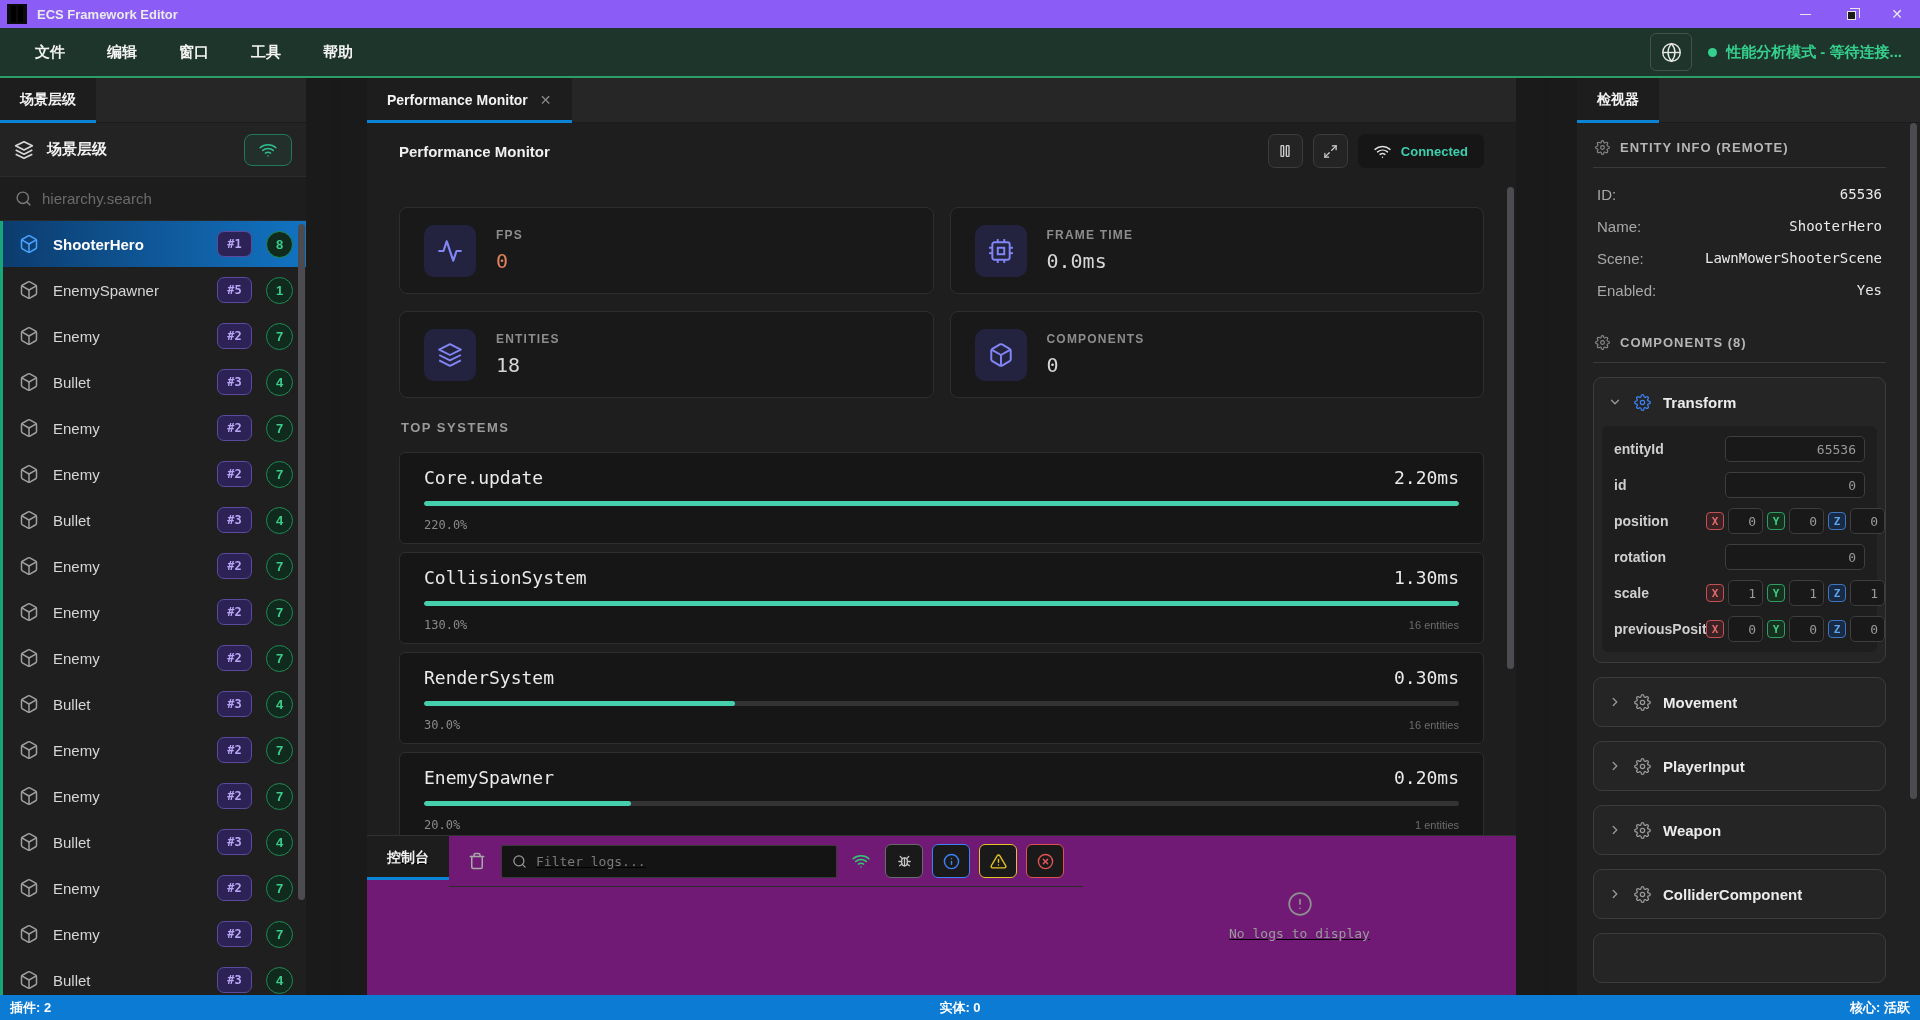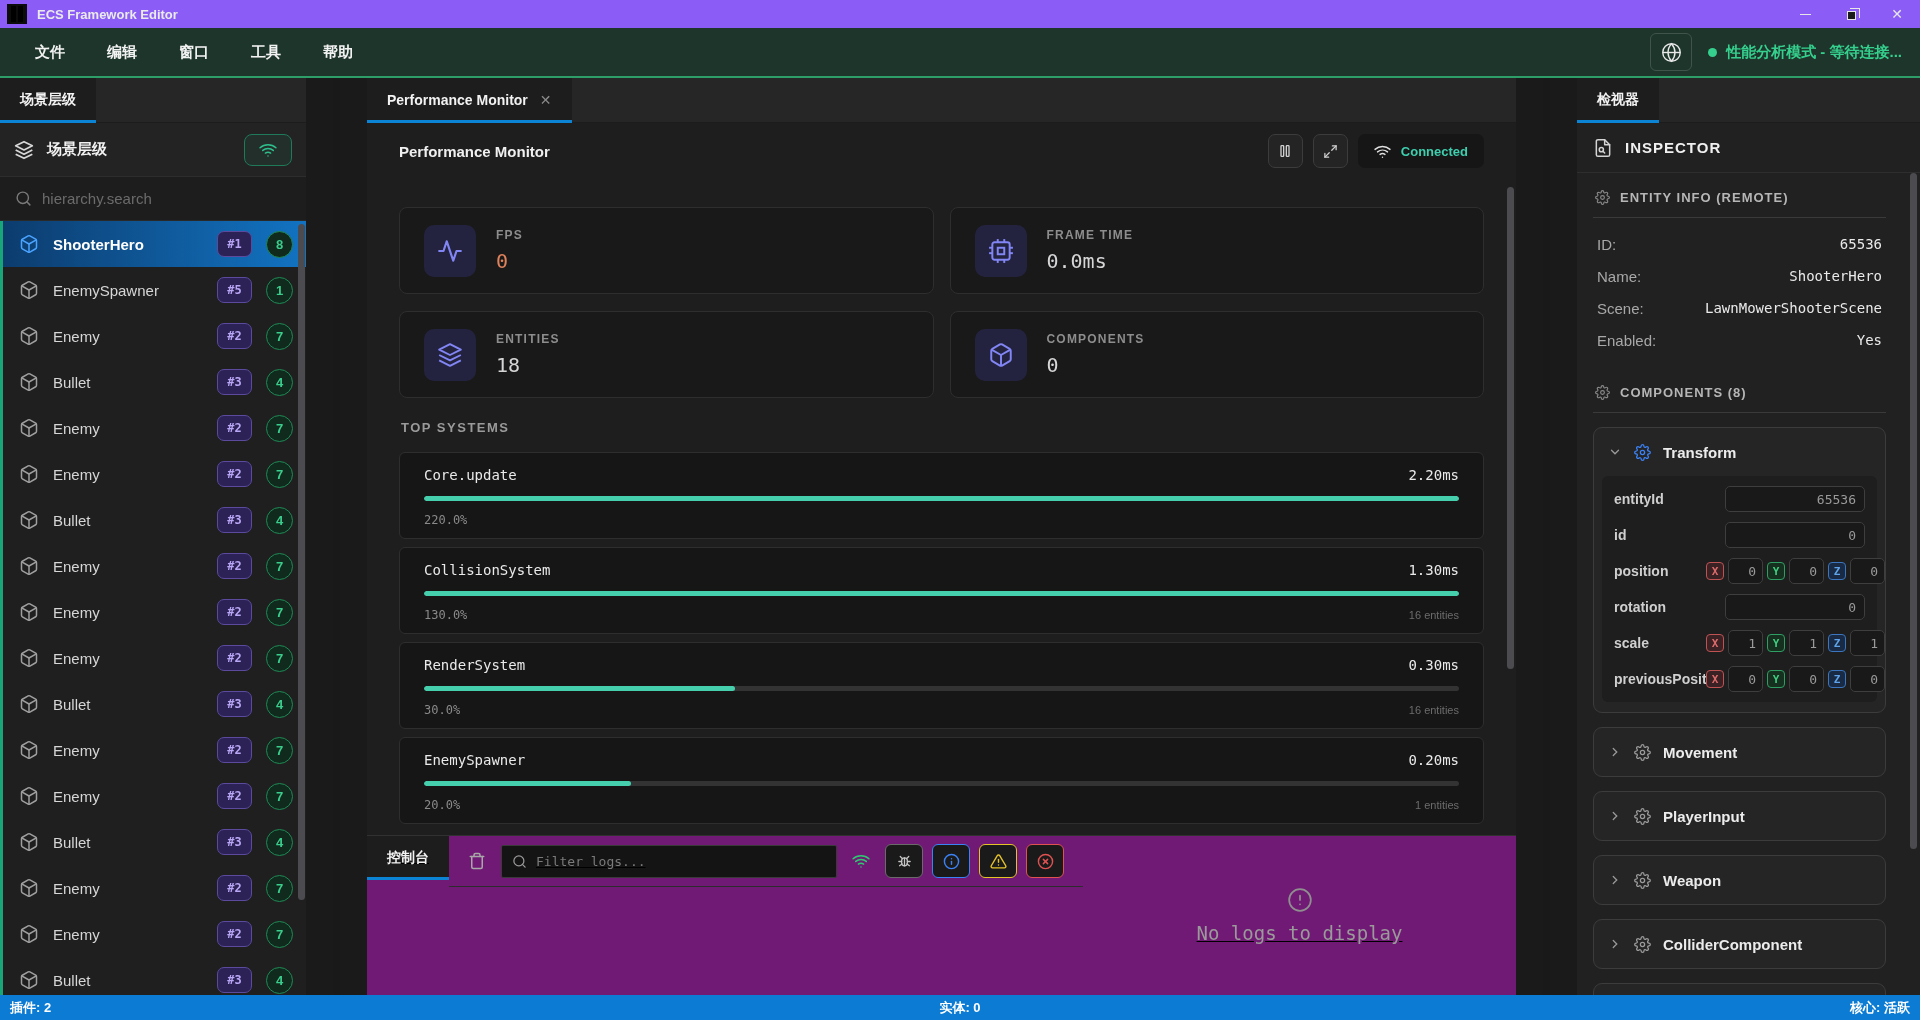--- a/index.html
+++ b/index.html
@@ -73,21 +73,21 @@
   .center-thumb { right:2px; top:8px; height:482px; }
 
   .stat-grid { display:grid; grid-template-columns:1fr 1fr; gap:17px 16px; }
   .stat-card { height:87px; background:#191919; border:1px solid #2e2e2e; border-radius:8px; display:flex; align-items:center; gap:20px; padding:0 24px; }
   .stat-icon { width:52px; height:52px; border-radius:10px; background:#232340; display:flex; align-items:center; justify-content:center; color:#8286f5; flex-shrink:0; }
   .stat-label { font-size:12px; color:#8d8d8d; font-weight:bold; letter-spacing:1.2px; margin-bottom:7px; }
   .stat-value { font-family:"DejaVu Sans Mono", monospace; font-size:20px; color:#d6d6d8; }
 
   .section-label { margin:22px 2px 17px; color:#9a9a9a; font-size:13px; font-weight:bold; letter-spacing:1.5px; }
   .sys-card { background:#161616; border:1px solid #2e2e2e; border-radius:6px; padding:14px 24px 10px; margin-bottom:8px; }
-  .sys-top { display:flex; justify-content:space-between; font-family:"DejaVu Sans Mono", monospace; font-size:14px; color:#eaeaea; }
+  .sys-top { display:flex; justify-content:space-between; font-family:"DejaVu Sans Mono", monospace; font-size:18px; color:#eaeaea; }
   .sys-bar { height:5px; background:#333333; border-radius:3px; margin:13px 0 11px; overflow:hidden; }
   .sys-fill { height:100%; border-radius:3px; }
   .sys-foot { display:flex; justify-content:space-between; align-items:center; height:16px; }
   .sys-pct { font-family:"DejaVu Sans Mono", monospace; font-size:12px; color:#8a8a8a; }
   .sys-ent { font-size:11px; color:#6c6c6c; }
 
   
   .console-panel { height:160px; flex-shrink:0; display:flex; flex-direction:row; border-top:1px solid #313131; background:#701a75;text-decoration:underline; }
   .console-tabstrip { height:44px; background:#242425; display:flex; border-bottom:1px solid #1c1c1c; flex-shrink:0; }
   .console-toolbar { height:51px; display:flex; align-items:center; gap:15px; padding:0 19px; border-bottom:1px solid #2c2c2c; flex-shrink:0; }
@@ -95,21 +95,21 @@
   .filter-box { width:336px; height:33px; background:#141414; border:1px solid #3a3a3a; border-radius:2px; display:flex; align-items:center; gap:9px; padding:0 10px; color:#9a9a9a; }
   .filter-box input { flex:1; background:transparent; border:none; outline:none; color:#c8c8c8; font-family:"DejaVu Sans Mono", monospace; font-size:13px; }
   .filter-box input::placeholder { color:#7a7a7a; }
   .console-right { margin-left:auto; display:flex; align-items:center; gap:9px; }
   .wifi-mini { color:#2ecc71; margin-right:6px; }
   .log-btn { width:38px; height:34px; border-radius:6px; border:1px solid #6a6a6a; background:#1a1a1a; display:flex; align-items:center; justify-content:center; color:#c4c4c4; }
   .log-btn.info { border-color:#3b82f6; color:#3b82f6; }
   .log-btn.warn { border-color:#e6c229; color:#e6c229; }
   .log-btn.err  { border-color:#e05252; color:#e05252; }
   .console-empty { flex:1; display:flex; flex-direction:column; align-items:center; justify-content:center; gap:9px; color:#8f8f8f; }
-  .console-empty .msg { font-family:"DejaVu Sans Mono", monospace; font-size:19px; color:#9a9a9a; }
+  .console-empty .msg { font-family:"DejaVu Sans Mono", monospace; font-size:13px; color:#9a9a9a; }
 
   
   .right-panel { width:343px; background:#212121; display:flex; flex-direction:column; flex-shrink:0; }
   .insp-header { height:50px; display:flex; align-items:center; gap:12px; padding:0 16px; border-bottom:1px solid #2e2e2e; flex-shrink:0; }
   .insp-header .hicon { color:#d4d4d4; }
   .insp-title { color:#f0f0f0; font-size:15px; font-weight:bold; letter-spacing:1px; }
   .insp-body { flex:1; overflow:hidden; padding:0 34px 0 16px; position:relative; }
   .insp-thumb { right:3px; top:0; height:676px; }
   .insp-section { display:flex; align-items:center; gap:10px; padding:17px 2px 12px; border-bottom:1px solid #3a3a3a; color:#b6b6b6; font-size:13px; font-weight:bold; letter-spacing:1px; }
   .insp-section .gicon { color:#8a8a8a; }
@@ -688,31 +688,20 @@
     </div>
 
     <div class="splitter"></div>
 
     <div class="right-panel">
       <div class="tabstrip">
         <div class="tab active">
           <span>检视器</span>
         </div>
       </div>
-      <div class="insp-header">
-        <span class="hicon">
-            <svg width="20" height="20" viewBox="0 0 24 24" fill="none" stroke="currentColor" stroke-width="1.8" stroke-linecap="round" stroke-linejoin="round">
-              <path d="M14 2H6a2 2 0 0 0-2 2v16a2 2 0 0 0 2 2h12a2 2 0 0 0 2-2V8z"></path>
-              <polyline points="14 2 14 8 20 8"></polyline>
-              <circle cx="10" cy="14" r="2.5"></circle>
-              <line x1="12" y1="16" x2="14" y2="18"></line>
-            </svg>
-          </span>
-        <span class="insp-title">INSPECTOR</span>
-      </div>
       <div class="insp-body">
         <div class="insp-section">
           <span class="gicon">
               <svg width="15" height="15" viewBox="0 0 24 24" fill="none" stroke="currentColor" stroke-width="1.8">
                 <circle cx="12" cy="12" r="3"></circle>
                 <path d="M19.4 15a1.65 1.65 0 0 0 .33 1.82l.06.06a2 2 0 0 1 0 2.83 2 2 0 0 1-2.83 0l-.06-.06a1.65 1.65 0 0 0-1.82-.33 1.65 1.65 0 0 0-1 1.51V21a2 2 0 0 1-2 2 2 2 0 0 1-2-2v-.09A1.65 1.65 0 0 0 9 19.4a1.65 1.65 0 0 0-1.82.33l-.06.06a2 2 0 0 1-2.83 0 2 2 0 0 1 0-2.83l.06-.06a1.65 1.65 0 0 0 .33-1.82 1.65 1.65 0 0 0-1.51-1H3a2 2 0 0 1-2-2 2 2 0 0 1 2-2h.09A1.65 1.65 0 0 0 4.6 9a1.65 1.65 0 0 0-.33-1.82l-.06-.06a2 2 0 0 1 0-2.83 2 2 0 0 1 2.83 0l.06.06a1.65 1.65 0 0 0 1.82.33H9a1.65 1.65 0 0 0 1-1.51V3a2 2 0 0 1 2-2 2 2 0 0 1 2 2v.09a1.65 1.65 0 0 0 1 1.51 1.65 1.65 0 0 0 1.82-.33l.06-.06a2 2 0 0 1 2.83 0 2 2 0 0 1 0 2.83l-.06.06a1.65 1.65 0 0 0-.33 1.82V9a1.65 1.65 0 0 0 1.51 1H21a2 2 0 0 1 2 2 2 2 0 0 1-2 2h-.09a1.65 1.65 0 0 0-1.51 1z"></path>
               </svg>
             </span>
           <span>ENTITY INFO (REMOTE)</span>
         </div>

